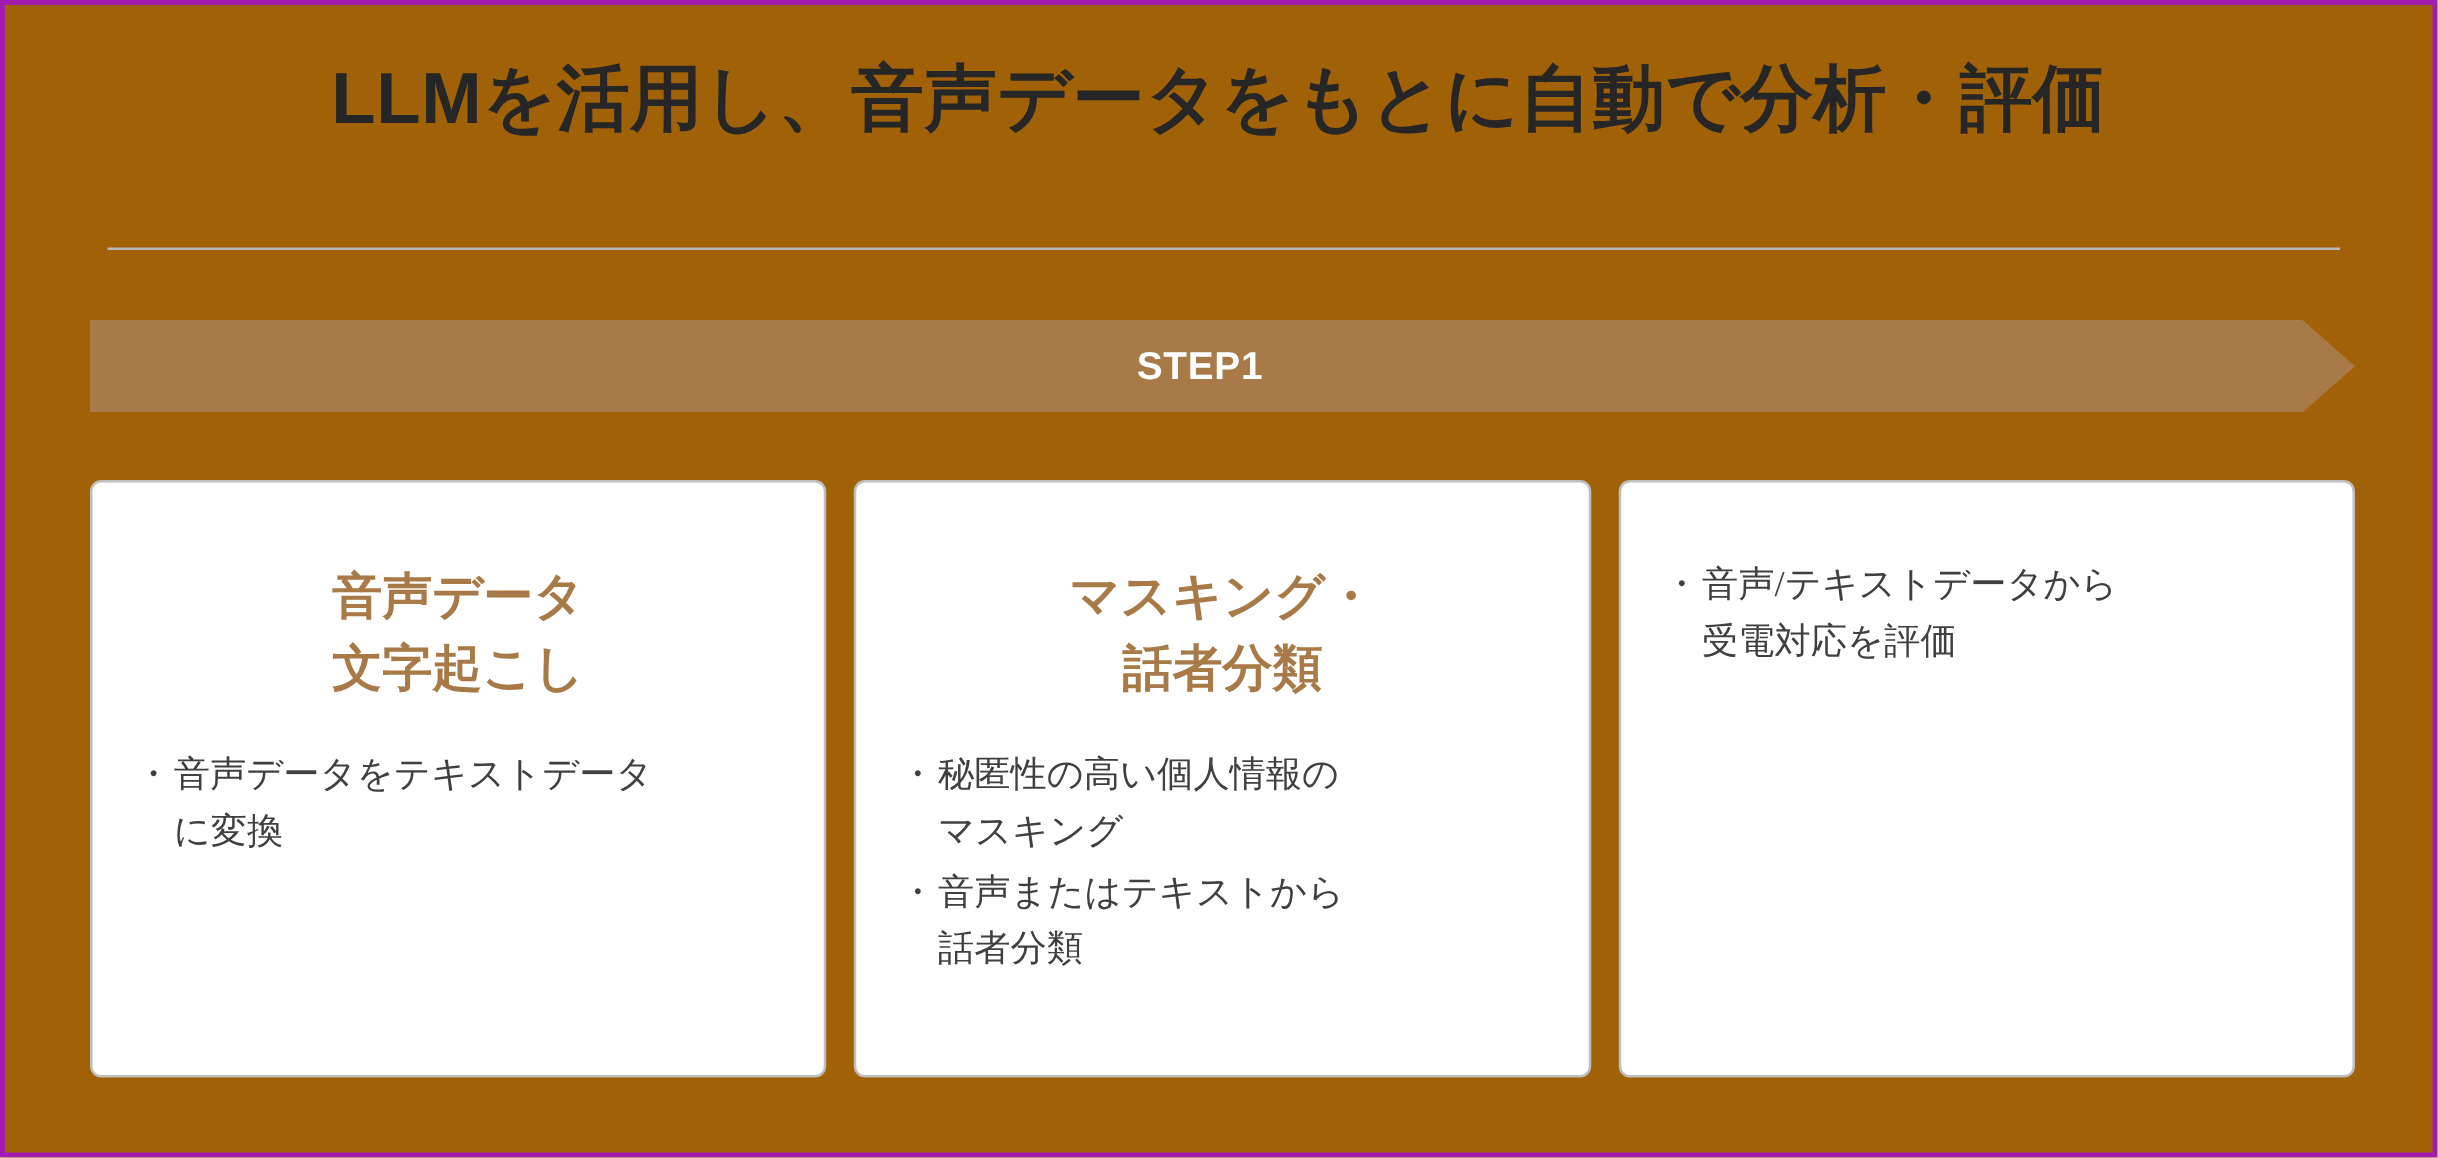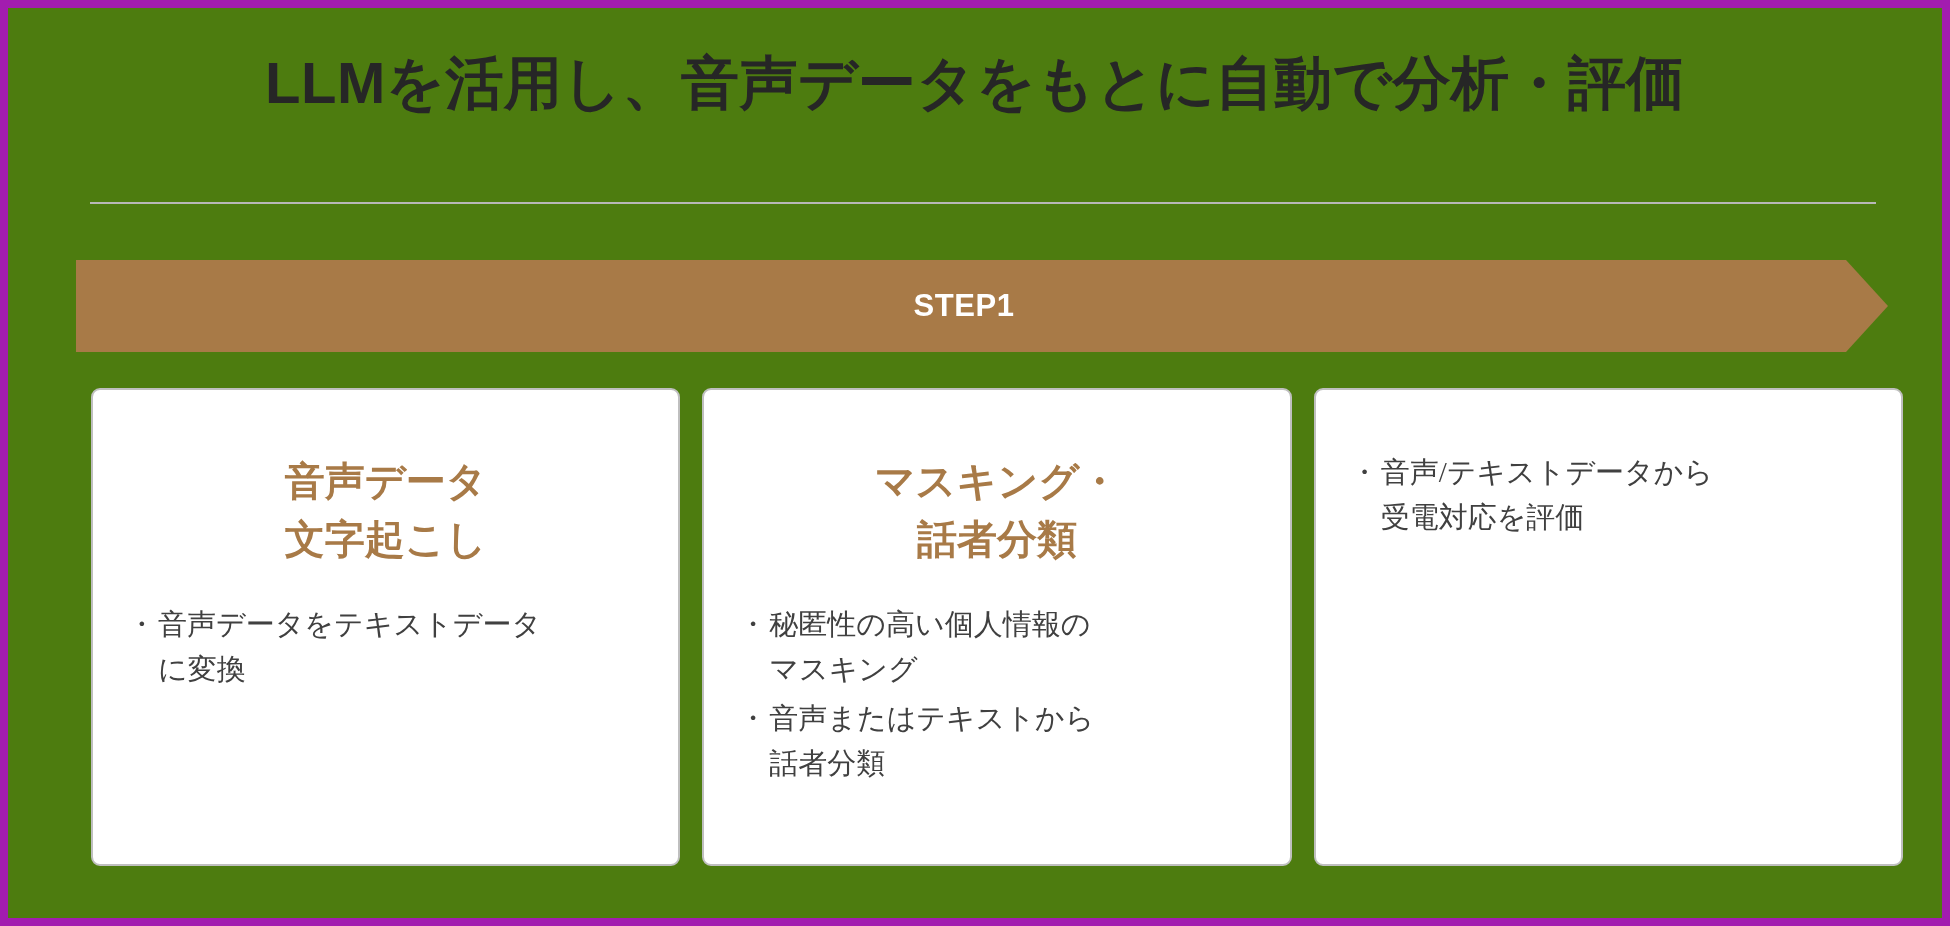--- a/index.html
+++ b/index.html
@@ -8,22 +8,22 @@
     background: #ffffff;
   }
   body {
     font-family: "Liberation Sans", "DejaVu Sans", sans-serif;
   }
 
   .slide {
     position: relative;
     width: 1950px;
     height: 926px;
-    background: #4d7c0f;
-    border: 8px solid #a21caf;
+    background: #a16207;
+    border: 4px solid #a21caf;
     box-sizing: border-box;
     overflow: hidden;
   }
 
   
   .title {
     position: absolute;
     left: 0;
     right: 0;
     top: 42px;
@@ -51,21 +51,21 @@
     left: 68px;
     top: 252px;
     width: 1812px;
     height: 74px;
     display: flex;
     gap: 22px;
   }
   .step-arrow {
     position: relative;
     flex: 1 1 0;
-    height: 92px;
+    height: 74px;
     display: flex;
     align-items: center;
     justify-content: center;
   }
   .step-arrow .shape {
     position: absolute;
     inset: 0;
     background: #a87a47;
     -webkit-clip-path: polygon(0 0, calc(100% - 42px) 0, 100% 50%, calc(100% - 42px) 100%, 0 100%);
     clip-path: polygon(0 0, calc(100% - 42px) 0, 100% 50%, calc(100% - 42px) 100%, 0 100%);
@@ -82,21 +82,20 @@
 
   
   .cards-row {
     position: absolute;
     left: 68px;
     top: 380px;
     width: 1812px;
     height: 478px;
     display: flex;
     gap: 22px;
-    margin-left: 15px;
   }
   .card {
     flex: 1 1 0;
     border: 2px solid #bfbfbf;
     border-radius: 9px;
     box-sizing: border-box;
     background: #ffffff;
     padding: 26px 34px 26px 34px;
     display: flex;
     flex-direction: column;

